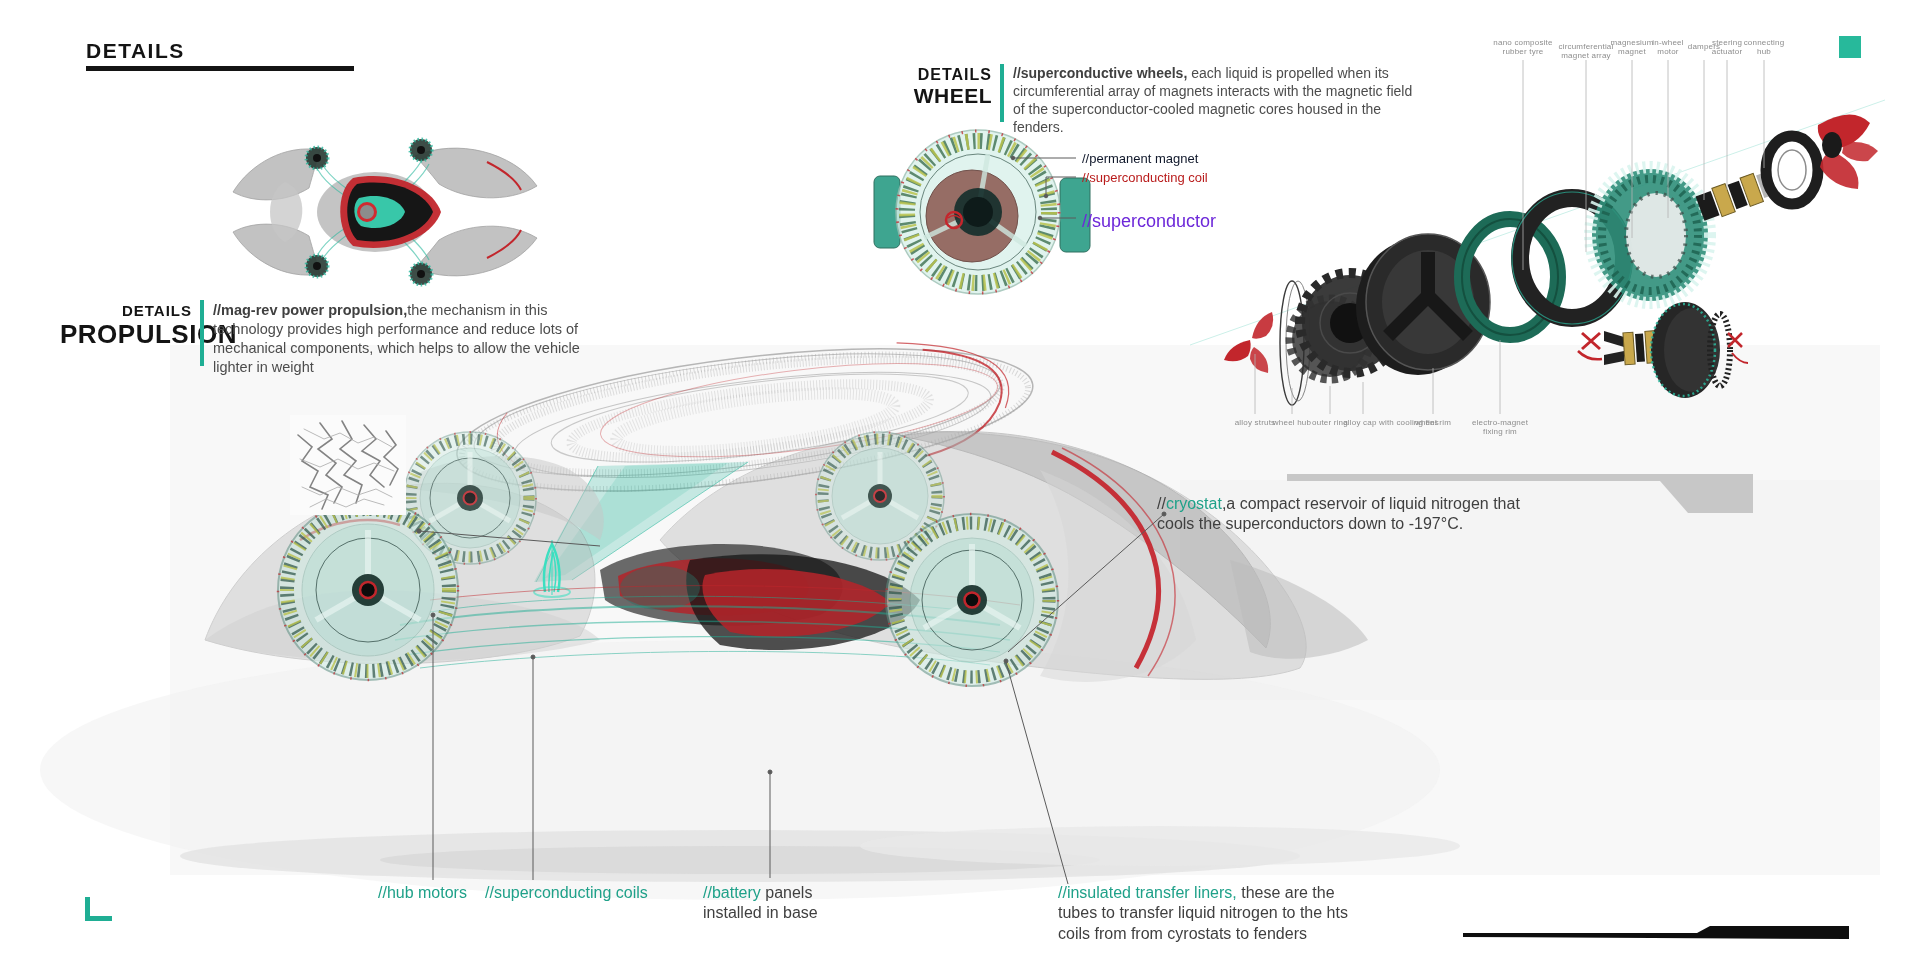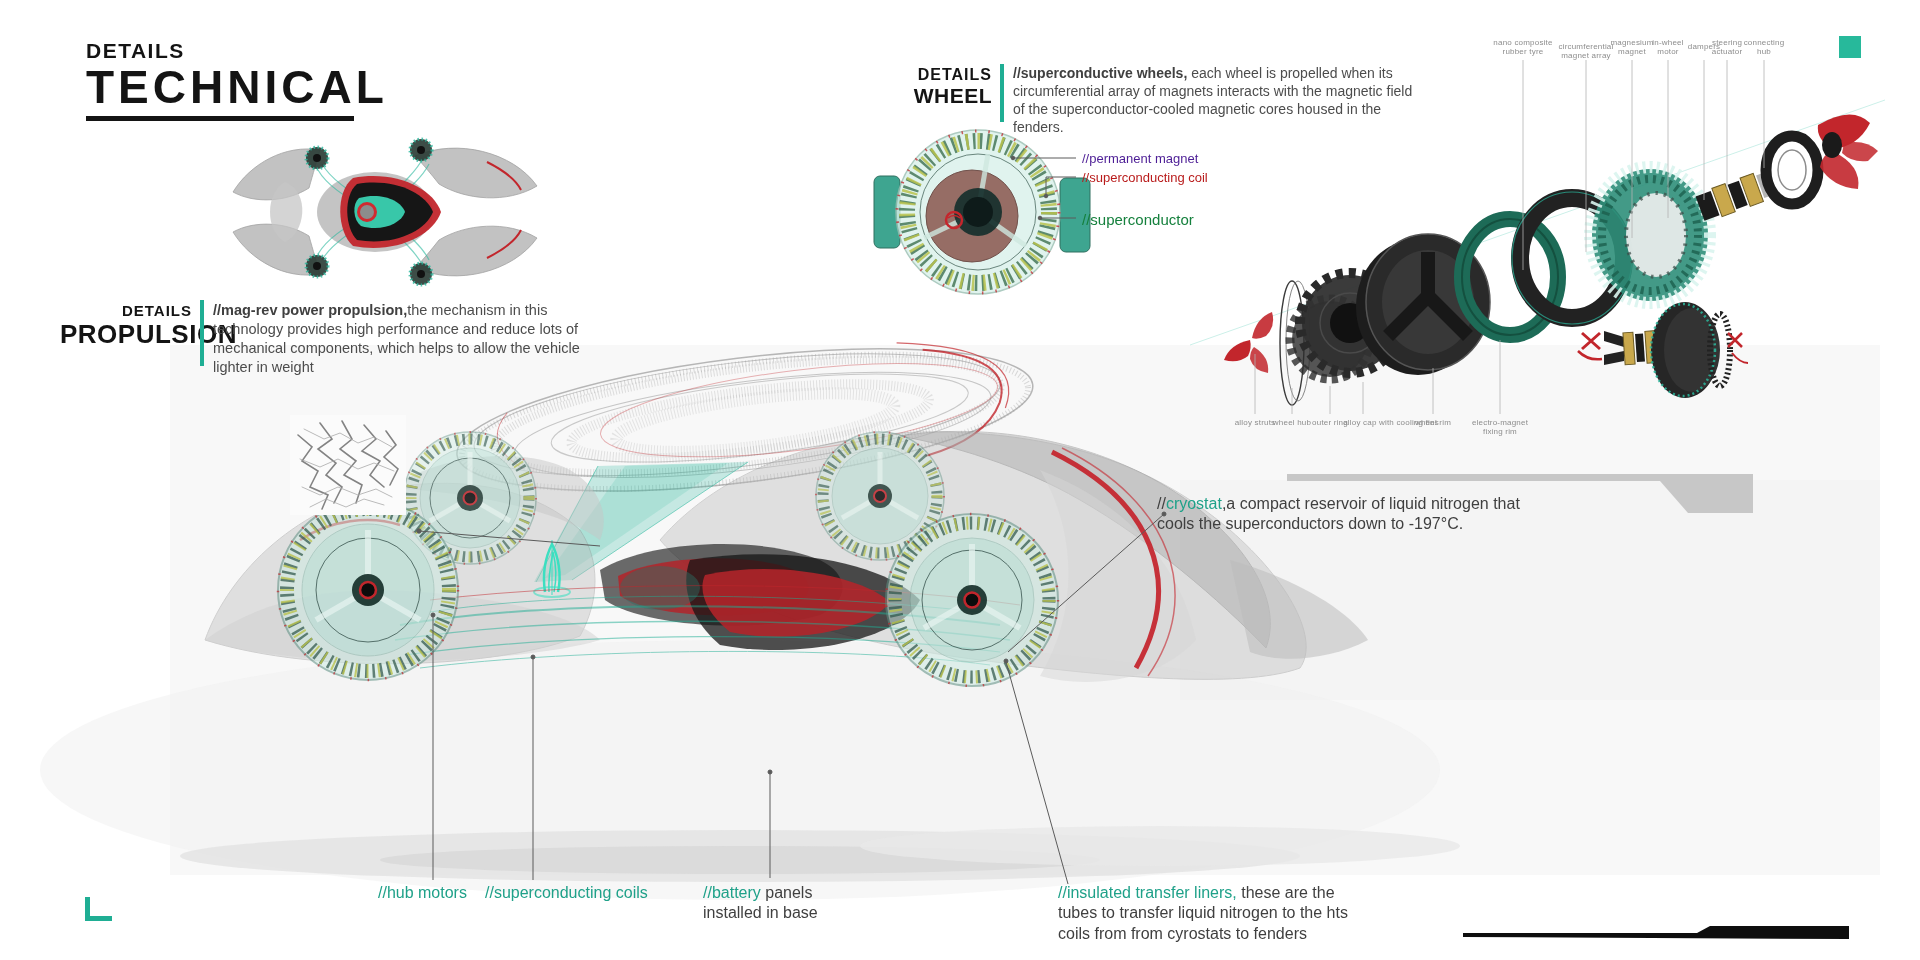--- a/index.html
+++ b/index.html
@@ -390,45 +390,44 @@
       <line x1="1292" y1="414" x2="1292" y2="388"></line>
       <line x1="1330" y1="414" x2="1330" y2="386"></line>
       <line x1="1363" y1="414" x2="1363" y2="382"></line>
       <line x1="1433" y1="414" x2="1433" y2="368"></line>
       <line x1="1500" y1="414" x2="1500" y2="340"></line>
     </g>
   </svg>
 
   <div class="abs z3" style="left:86px;top:40px">
     <div class="kicker">DETAILS</div>
-    <div class="big-title">TECHNICAL</div>
     <div class="title-rule" style="width:268px;margin-top:4px"></div>
   </div>
 
   <div class="abs z3 sec" style="left:60px;top:302px;width:132px">
     <div class="k" style="font-size:15px">DETAILS</div>
     <div class="t" style="font-size:26px">PROPULSION</div>
   </div>
   <div class="abs z3 vbar" style="left:200px;top:300px;height:66px"></div>
   <div class="abs z3 para" style="left:213px;top:301px;width:378px;font-size:14.5px">
     <span class="lead">//mag-rev power propulsion,</span><span>the mechanism in this technology provides high performance and reduce lots of mechanical components, which helps to allow the vehicle lighter in weight</span>
   </div>
 
   <div class="abs z3 sec" style="left:870px;top:66px;width:122px">
     <div class="k" style="font-size:16px">DETAILS</div>
     <div class="t" style="font-size:21px">WHEEL</div>
   </div>
   <div class="abs z3 vbar" style="left:1000px;top:64px;height:58px"></div>
   <div class="abs z3 para" style="left:1013px;top:64px;width:410px;font-size:14px;line-height:18px">
-    <span class="lead">//superconductive wheels,</span><span> each wheel is propelled when its circumferential array of magnets interacts with the magnetic field of the superconductor-cooled magnetic cores housed in the fenders.</span>
-  </div>
-
-  <div class="abs z3" style="left:1082px;top:151px;font-size:13px;color:#4c1d95">//permanent magnet</div>
+    <span class="lead">//superconductive wheels,</span><span> each liquid is propelled when its circumferential array of magnets interacts with the magnetic field of the superconductor-cooled magnetic cores housed in the fenders.</span>
+  </div>
+
+  <div class="abs z3" style="left:1082px;top:151px;font-size:13px;color:#0f172a">//permanent magnet</div>
   <div class="abs z3" style="left:1082px;top:170px;font-size:13px;color:#b91c1c">//superconducting coil</div>
-  <div class="abs z3" style="left:1082px;top:211px;font-size:15px;color:#15803d">//superconductor</div>
+  <div class="abs z3" style="left:1082px;top:211px;font-size:18px;color:#6d28d9">//superconductor</div>
 
   <div class="abs z3 tiny-label" style="left:1491px;top:38px;width:64px">nano composite rubber tyre</div>
   <div class="abs z3 tiny-label" style="left:1548px;top:42px;width:76px">circumferential magnet array</div>
   <div class="abs z3 tiny-label" style="left:1606px;top:38px;width:52px">magnesium magnet</div>
   <div class="abs z3 tiny-label" style="left:1646px;top:38px;width:44px">in-wheel motor</div>
   <div class="abs z3 tiny-label" style="left:1682px;top:42px;width:44px">dampers</div>
   <div class="abs z3 tiny-label" style="left:1707px;top:38px;width:40px">steering actuator</div>
   <div class="abs z3 tiny-label" style="left:1740px;top:38px;width:48px">connecting hub</div>
 
   <div class="abs z3 tiny-label" style="left:1227px;top:418px;width:56px">alloy struts</div>

